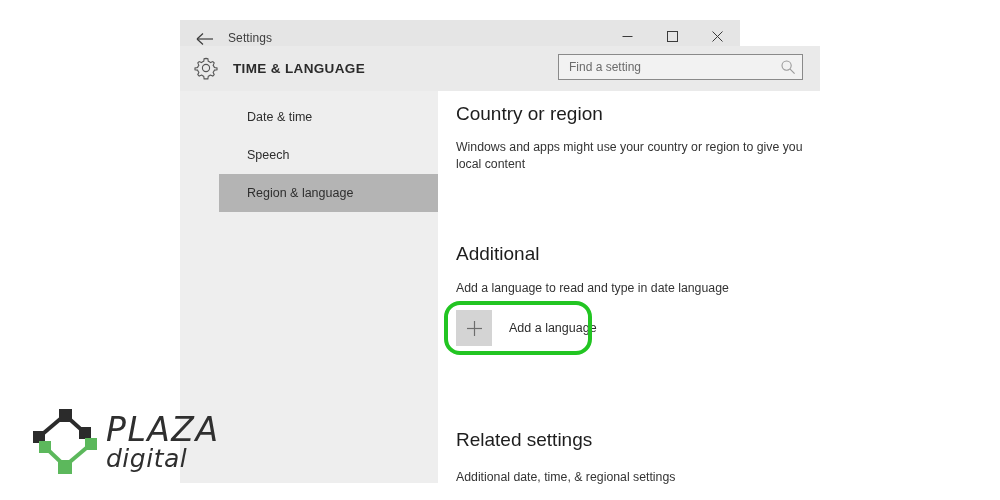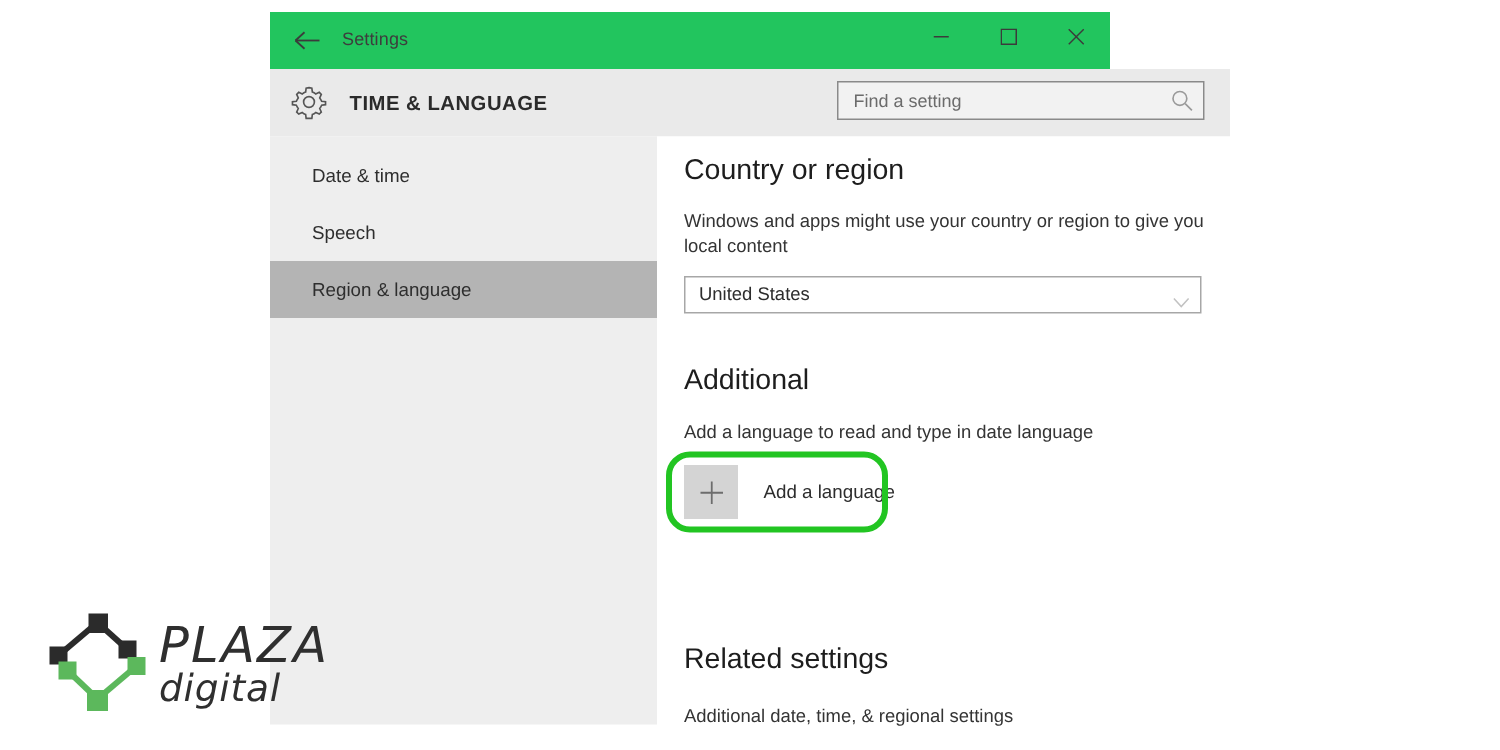--- a/index.html
+++ b/index.html
@@ -23,24 +23,24 @@
     top: 8px;
     width: 640px;
     height: 492px;
     background: #ffffff;
     overflow: hidden;
   }
 
   
   .titlebar {
     position: absolute;
-    left: 0; top: 0;
+    left: 0; top: 12px;
     width: 560px;
     height: 38px;
-    background: #22c55e;
+    background: #e5e5e5;
   }
   .back-arrow {
     position: absolute;
     left: 12px; top: 8px;
     width: 26px; height: 22px;
     display: flex; align-items: center; justify-content: center;
     color: #3b3b3b;
   }
   .back-arrow svg { display: block; }
   .win-title {
@@ -122,20 +122,21 @@
     background: #eeeeee;
   }
   .nav-item {
     height: 38px;
     display: flex;
     align-items: center;
     padding-left: 28px;
     font-size: 12.5px;
     color: #2e2e2e;
     box-sizing: border-box;
+    margin-left: 39px;
   }
   .nav-item.selected { background: #b4b4b4; }
   .nav-gap-sm { height: 7px; }
 
   
   .content {
     position: absolute;
     left: 258px; top: 83px;
     width: 382px;
     height: 409px;
@@ -335,28 +336,20 @@
     <div class="nav-item selected">
       <span>Region &amp; language</span>
     </div>
   </div>
 
   <div class="content">
 
     <div class="section-head" style="top:12px">Country or region</div>
     <div class="body-text" style="top:48px">Windows and apps might use your country or region to give you local content</div>
 
-    <div class="combo">
-      <span class="combo-value">United States</span>
-      <span class="combo-chevron">
-        <svg width="11" height="8" viewBox="0 0 11 8" fill="none" stroke="currentColor" stroke-width="1">
-            <path d="M0.6 1 L5.5 6.4 L10.4 1"></path>
-          </svg>
-      </span>
-    </div>
 
     <div class="section-head" style="top:152px">Additional</div>
     <div class="body-text" style="top:189px">Add a language to read and type in date language</div>
 
     <div class="addlang">
       <span class="plus-tile">
         <svg width="17" height="17" viewBox="0 0 17 17" stroke="currentColor" stroke-width="1.2">
             <path d="M8.5 1 V16"></path>
             <path d="M1 8.5 H16"></path>
           </svg>

